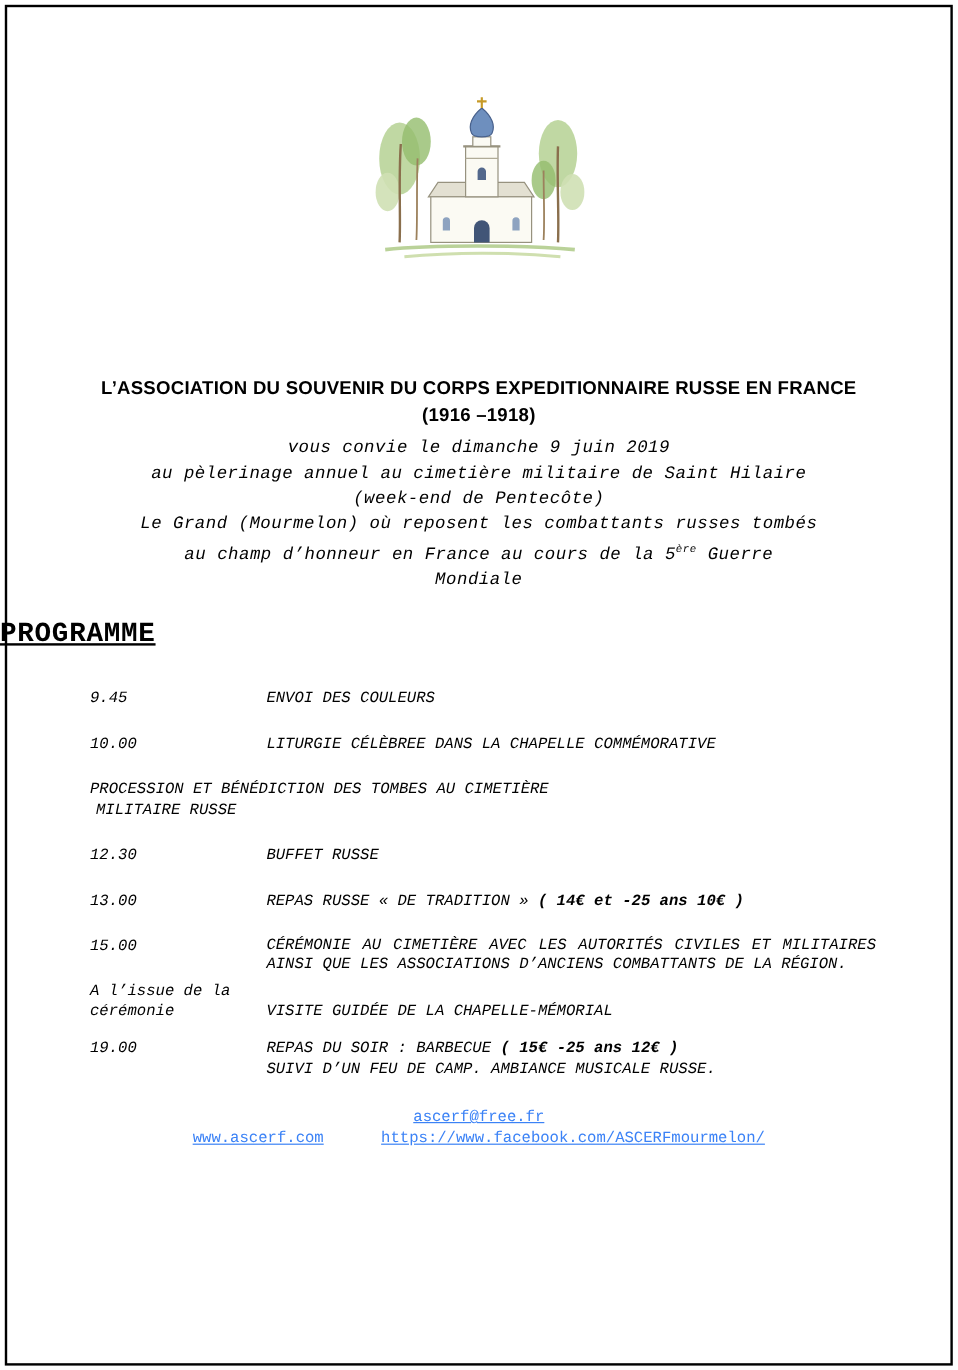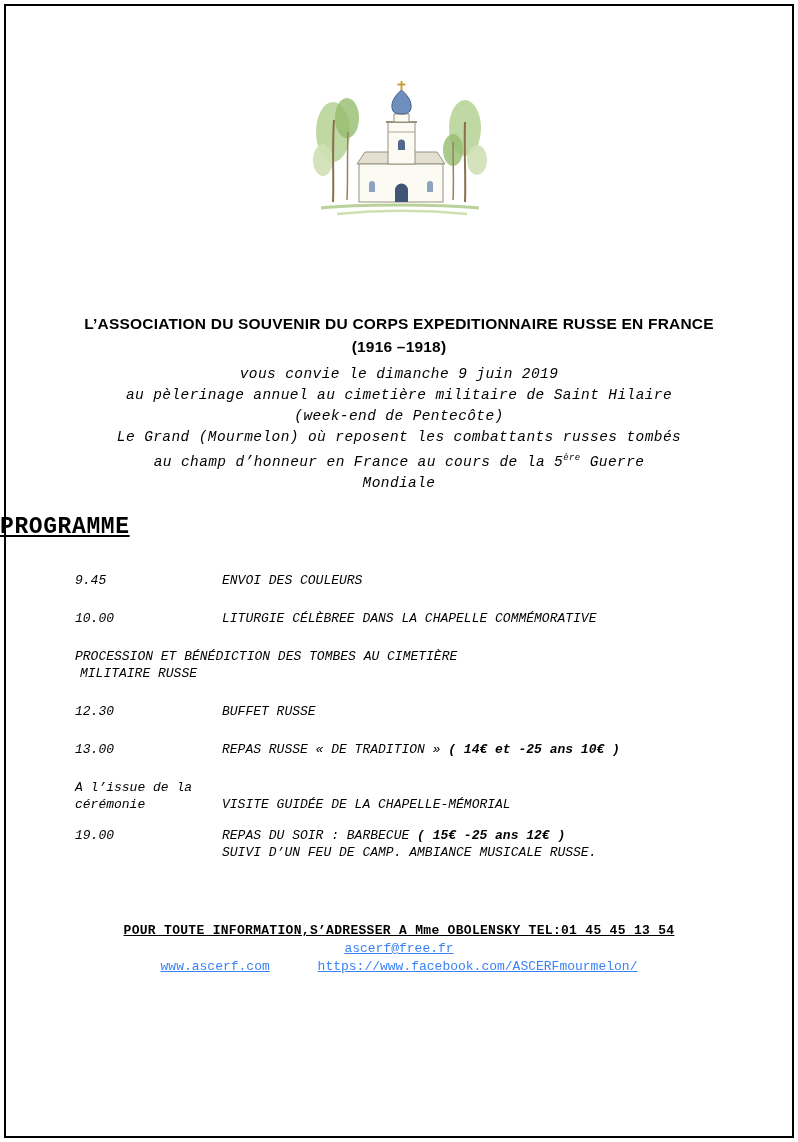--- a/index.html
+++ b/index.html
@@ -170,41 +170,44 @@
     <div class="row">
       <div class="time">12.30</div>
       <div class="desc">BUFFET RUSSE</div>
     </div>
 
     <div class="row">
       <div class="time">13.00</div>
       <div class="desc"><span>REPAS RUSSE « DE TRADITION » </span><b>( 14€ et -25 ans  10€ )</b></div>
     </div>
 
+    <div class="row row-ceremony">
+      <div class="time">15.00</div>
+      <div class="desc">CÉRÉMONIE AU CIMETIÈRE AVEC LES AUTORITÉS CIVILES ET MILITAIRES AINSI QUE LES ASSOCIATIONS D’ANCIENS COMBATTANTS DE LA RÉGION.</div>
+    </div>
 
     <div class="row row-issue">
       <div class="time">
         <div>A l’issue de la</div>
         <div>cérémonie</div>
       </div>
       <div class="desc">VISITE GUIDÉE DE LA CHAPELLE-MÉMORIAL</div>
     </div>
 
     <div class="row">
       <div class="time">19.00</div>
       <div class="desc">
         <div><span>REPAS DU SOIR : BARBECUE </span><b>( 15€  -25 ans 12€ )</b></div>
         <div>SUIVI D’UN FEU DE CAMP. AMBIANCE MUSICALE RUSSE.</div>
       </div>
     </div>
 
   </div>
 
   <div class="footer">
-    <div class="info">POUR TOUTE INFORMATION,S’ADRESSER A Mme OBOLENSKY TEL:01 45 45 13 54</div>
     <div>
       <a class="link">ascerf@free.fr</a>
     </div>
     <div class="links-row">
       <a class="link">www.ascerf.com</a>
       <a class="link">https://www.facebook.com/ASCERFmourmelon/</a>
     </div>
   </div>
 
 </div>

